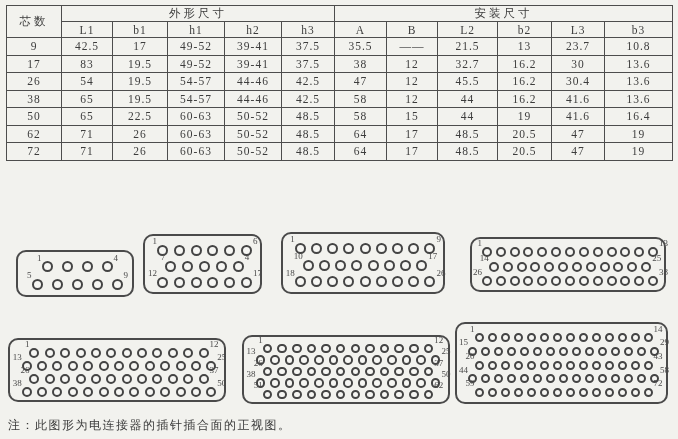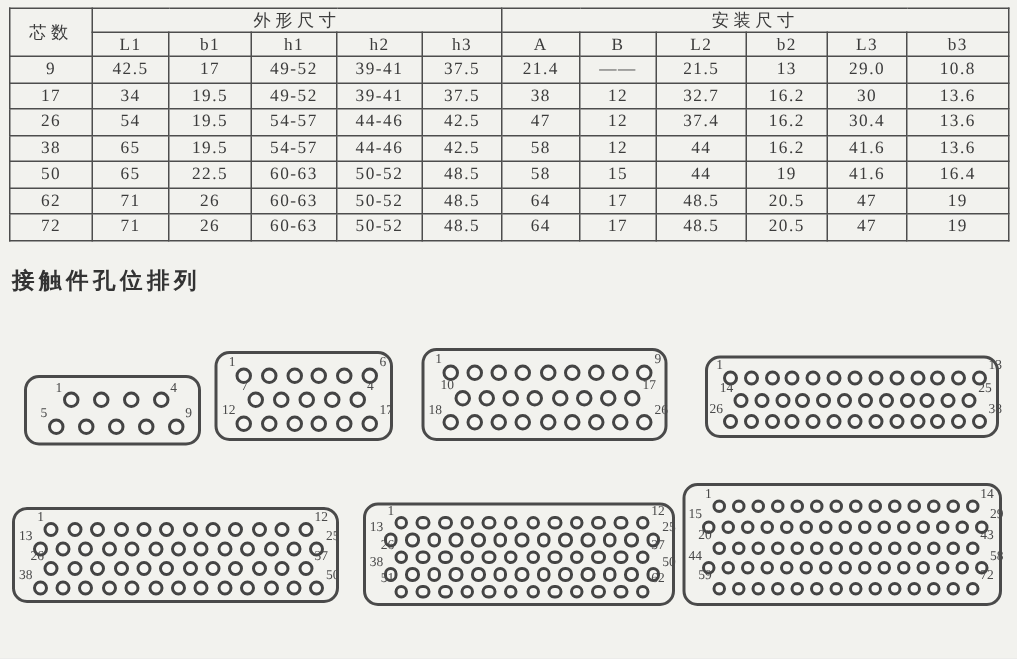--- a/index.html
+++ b/index.html
@@ -94,51 +94,51 @@
         </tr>
       </thead>
       <tbody>
         <tr data-name="table-row">
           <td data-name="cores-cell">9</td>
           <td data-name="value-cell">42.5</td>
           <td data-name="value-cell">17</td>
           <td data-name="value-cell">49-52</td>
           <td data-name="value-cell">39-41</td>
           <td data-name="value-cell">37.5</td>
-          <td data-name="value-cell">21.4</td>
+          <td data-name="value-cell">35.5</td>
           <td data-name="value-cell">——</td>
           <td data-name="value-cell">21.5</td>
           <td data-name="value-cell">13</td>
-          <td data-name="value-cell">29.0</td>
+          <td data-name="value-cell">23.7</td>
           <td data-name="value-cell">10.8</td>
         </tr>
         <tr data-name="table-row">
           <td data-name="cores-cell">17</td>
-          <td data-name="value-cell">34</td>
+          <td data-name="value-cell">83</td>
           <td data-name="value-cell">19.5</td>
           <td data-name="value-cell">49-52</td>
           <td data-name="value-cell">39-41</td>
           <td data-name="value-cell">37.5</td>
           <td data-name="value-cell">38</td>
           <td data-name="value-cell">12</td>
           <td data-name="value-cell">32.7</td>
           <td data-name="value-cell">16.2</td>
           <td data-name="value-cell">30</td>
           <td data-name="value-cell">13.6</td>
         </tr>
         <tr data-name="table-row">
           <td data-name="cores-cell">26</td>
           <td data-name="value-cell">54</td>
           <td data-name="value-cell">19.5</td>
           <td data-name="value-cell">54-57</td>
           <td data-name="value-cell">44-46</td>
           <td data-name="value-cell">42.5</td>
           <td data-name="value-cell">47</td>
           <td data-name="value-cell">12</td>
-          <td data-name="value-cell">37.4</td>
+          <td data-name="value-cell">45.5</td>
           <td data-name="value-cell">16.2</td>
           <td data-name="value-cell">30.4</td>
           <td data-name="value-cell">13.6</td>
         </tr>
         <tr data-name="table-row">
           <td data-name="cores-cell">38</td>
           <td data-name="value-cell">65</td>
           <td data-name="value-cell">19.5</td>
           <td data-name="value-cell">54-57</td>
           <td data-name="value-cell">44-46</td>
@@ -187,21 +187,20 @@
           <td data-name="value-cell">48.5</td>
           <td data-name="value-cell">64</td>
           <td data-name="value-cell">17</td>
           <td data-name="value-cell">48.5</td>
           <td data-name="value-cell">20.5</td>
           <td data-name="value-cell">47</td>
           <td data-name="value-cell">19</td>
         </tr>
       </tbody>
     </table>
-  <h2 class="section-title" data-name="section-title">接触件孔位排列</h2>
   <div class="diagrams" data-name="pin-diagrams">
       <div data-name="connector-9pin" class="connector" style="left: 16px; top: 250px; width: 118px; height: 47px;">
         <span data-name="pin-hole" class="pin-hole" style="width: 11px; height: 11px; border-width: 2.5px; left: 23.5px; top: 9.25px;"></span>
         <span data-name="pin-hole" class="pin-hole" style="width: 11px; height: 11px; border-width: 2.5px; left: 43.5px; top: 9.25px;"></span>
         <span data-name="pin-hole" class="pin-hole" style="width: 11px; height: 11px; border-width: 2.5px; left: 63.5px; top: 9.25px;"></span>
         <span data-name="pin-hole" class="pin-hole" style="width: 11px; height: 11px; border-width: 2.5px; left: 83.5px; top: 9.25px;"></span>
         <span data-name="pin-number" class="pin-label left" style="width: 14px; left: 9.5px; top: 0.75px;">1</span>
         <span data-name="pin-number" class="pin-label right" style="left: 95.5px; top: 0.75px;">4</span>
         <span data-name="pin-hole" class="pin-hole" style="width: 11px; height: 11px; border-width: 2.5px; left: 13.5px; top: 26.75px;"></span>
         <span data-name="pin-hole" class="pin-hole" style="width: 11px; height: 11px; border-width: 2.5px; left: 33.5px; top: 26.75px;"></span>
@@ -528,13 +527,14 @@
         <span data-name="pin-hole" class="pin-hole" style="width: 9px; height: 9px; border-width: 2.2px; left: 121.5px; top: 63.7px;"></span>
         <span data-name="pin-hole" class="pin-hole" style="width: 9px; height: 9px; border-width: 2.2px; left: 134.5px; top: 63.7px;"></span>
         <span data-name="pin-hole" class="pin-hole" style="width: 9px; height: 9px; border-width: 2.2px; left: 147.5px; top: 63.7px;"></span>
         <span data-name="pin-hole" class="pin-hole" style="width: 9px; height: 9px; border-width: 2.2px; left: 160.5px; top: 63.7px;"></span>
         <span data-name="pin-hole" class="pin-hole" style="width: 9px; height: 9px; border-width: 2.2px; left: 173.5px; top: 63.7px;"></span>
         <span data-name="pin-hole" class="pin-hole" style="width: 9px; height: 9px; border-width: 2.2px; left: 186.5px; top: 63.7px;"></span>
         <span data-name="pin-number" class="pin-label left" style="width: 14px; left: 3.5px; top: 54.2px;">59</span>
         <span data-name="pin-number" class="pin-label right" style="left: 196.5px; top: 54.2px;">72</span>
       </div>
     </div>
+  <p class="note" data-name="note-text">注：此图形为电连接器的插针插合面的正视图。</p>
 </div>
 
 </body></html>

